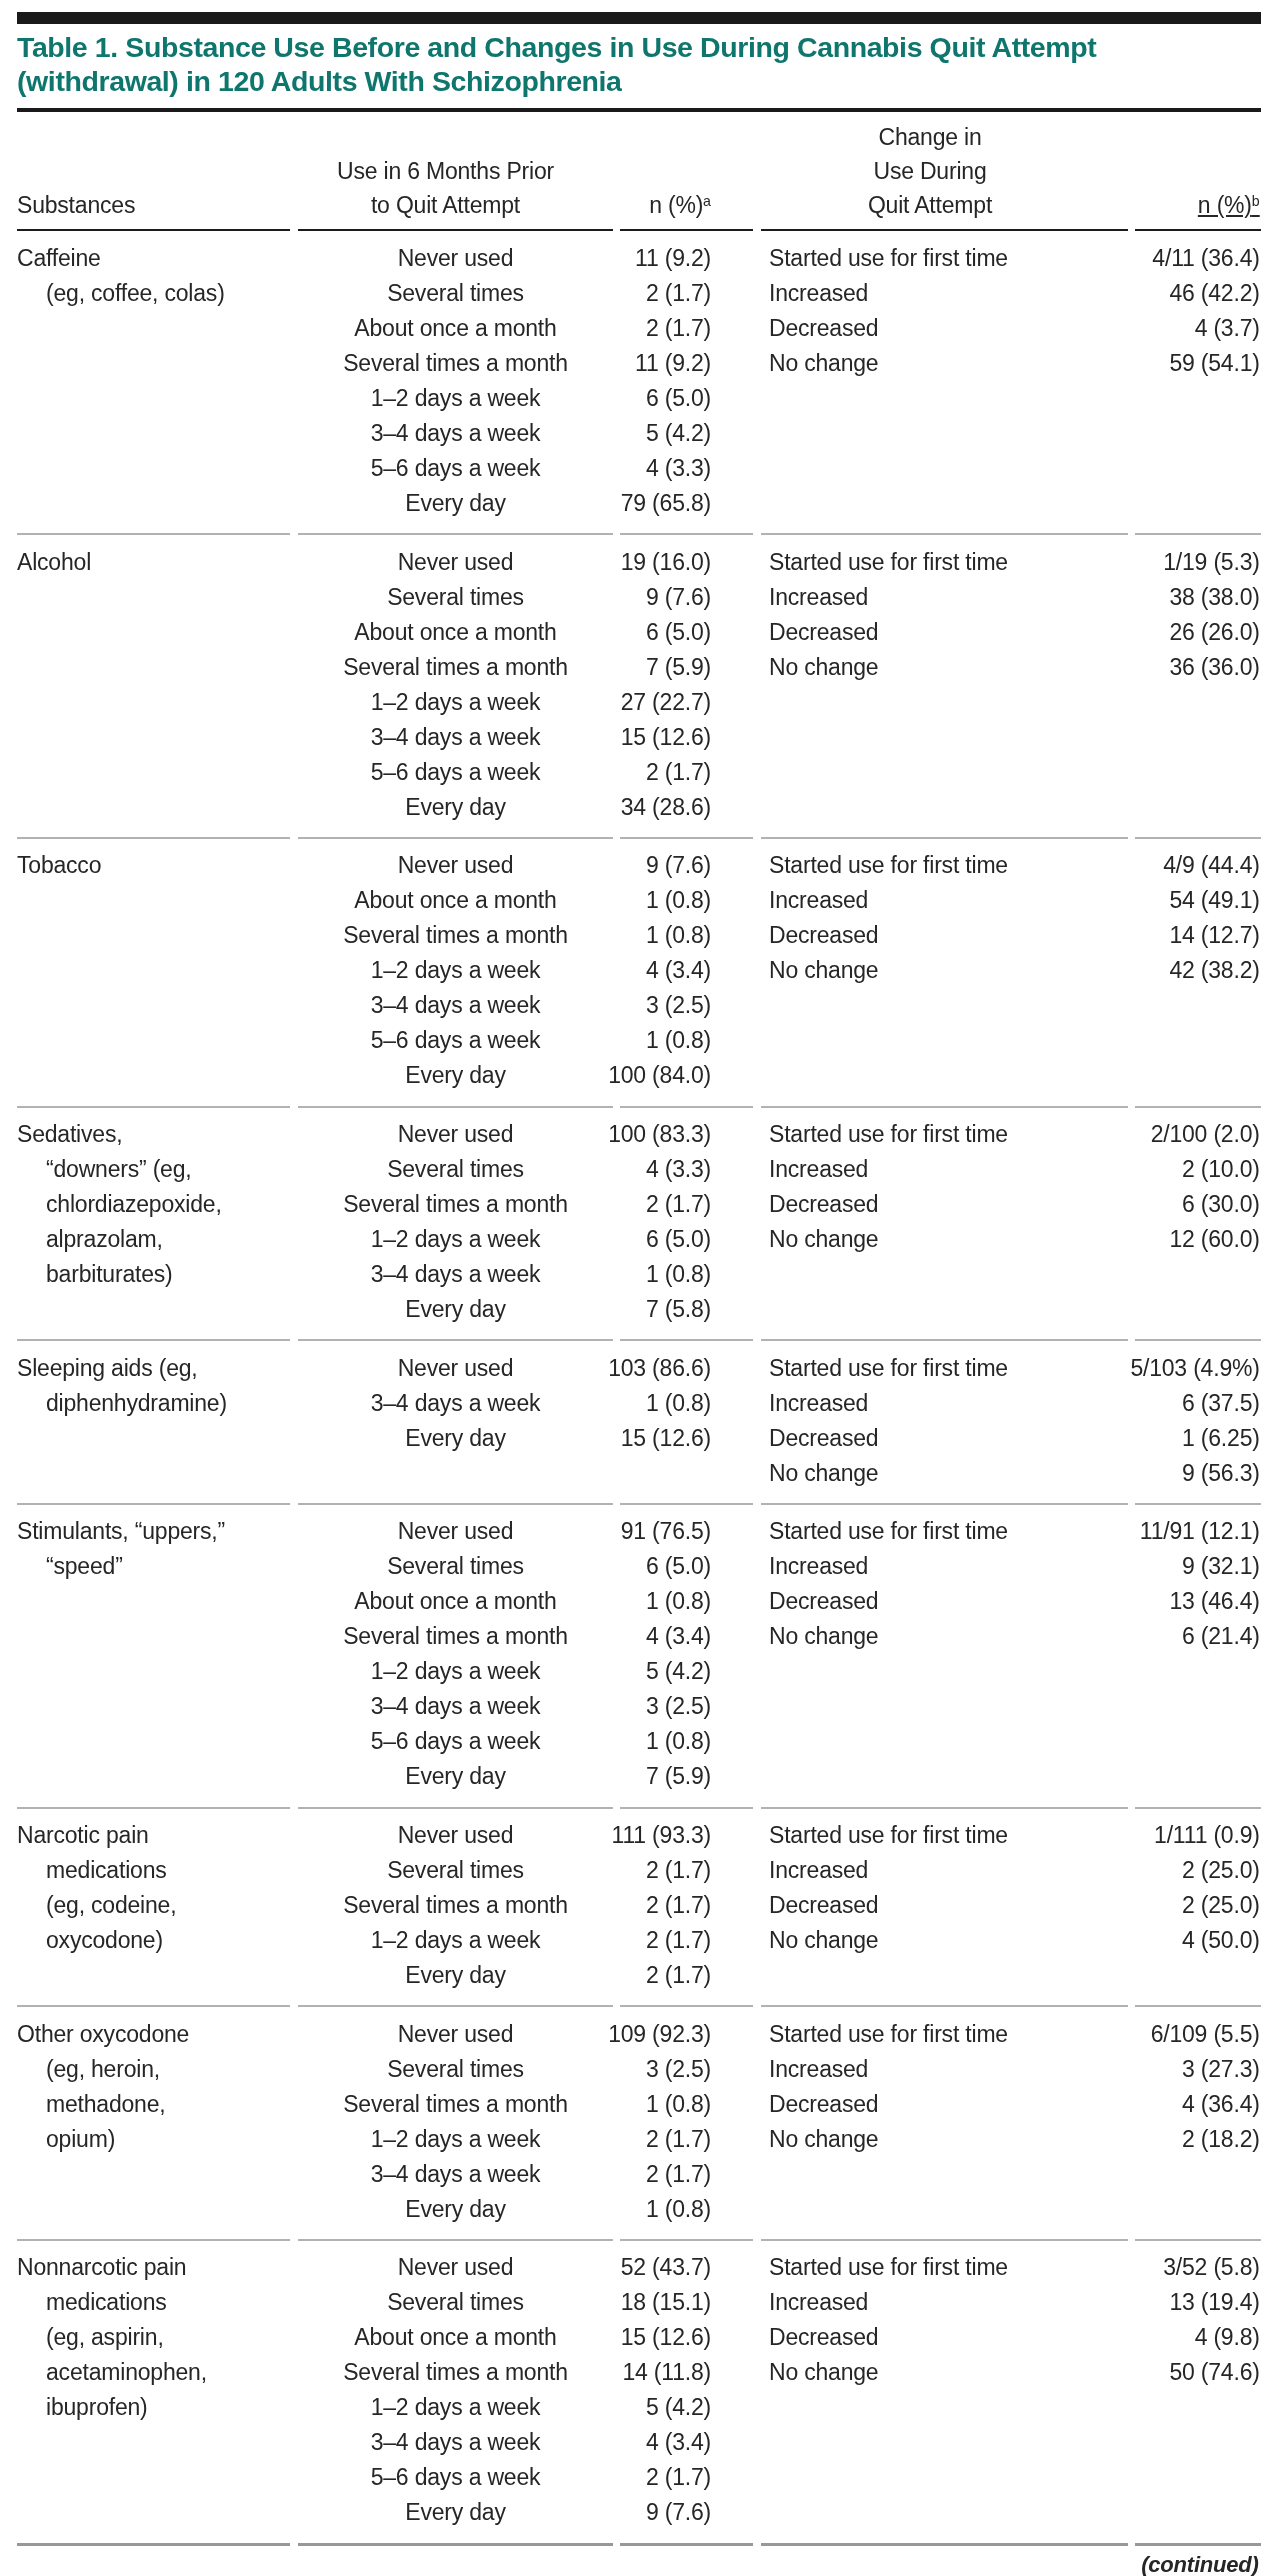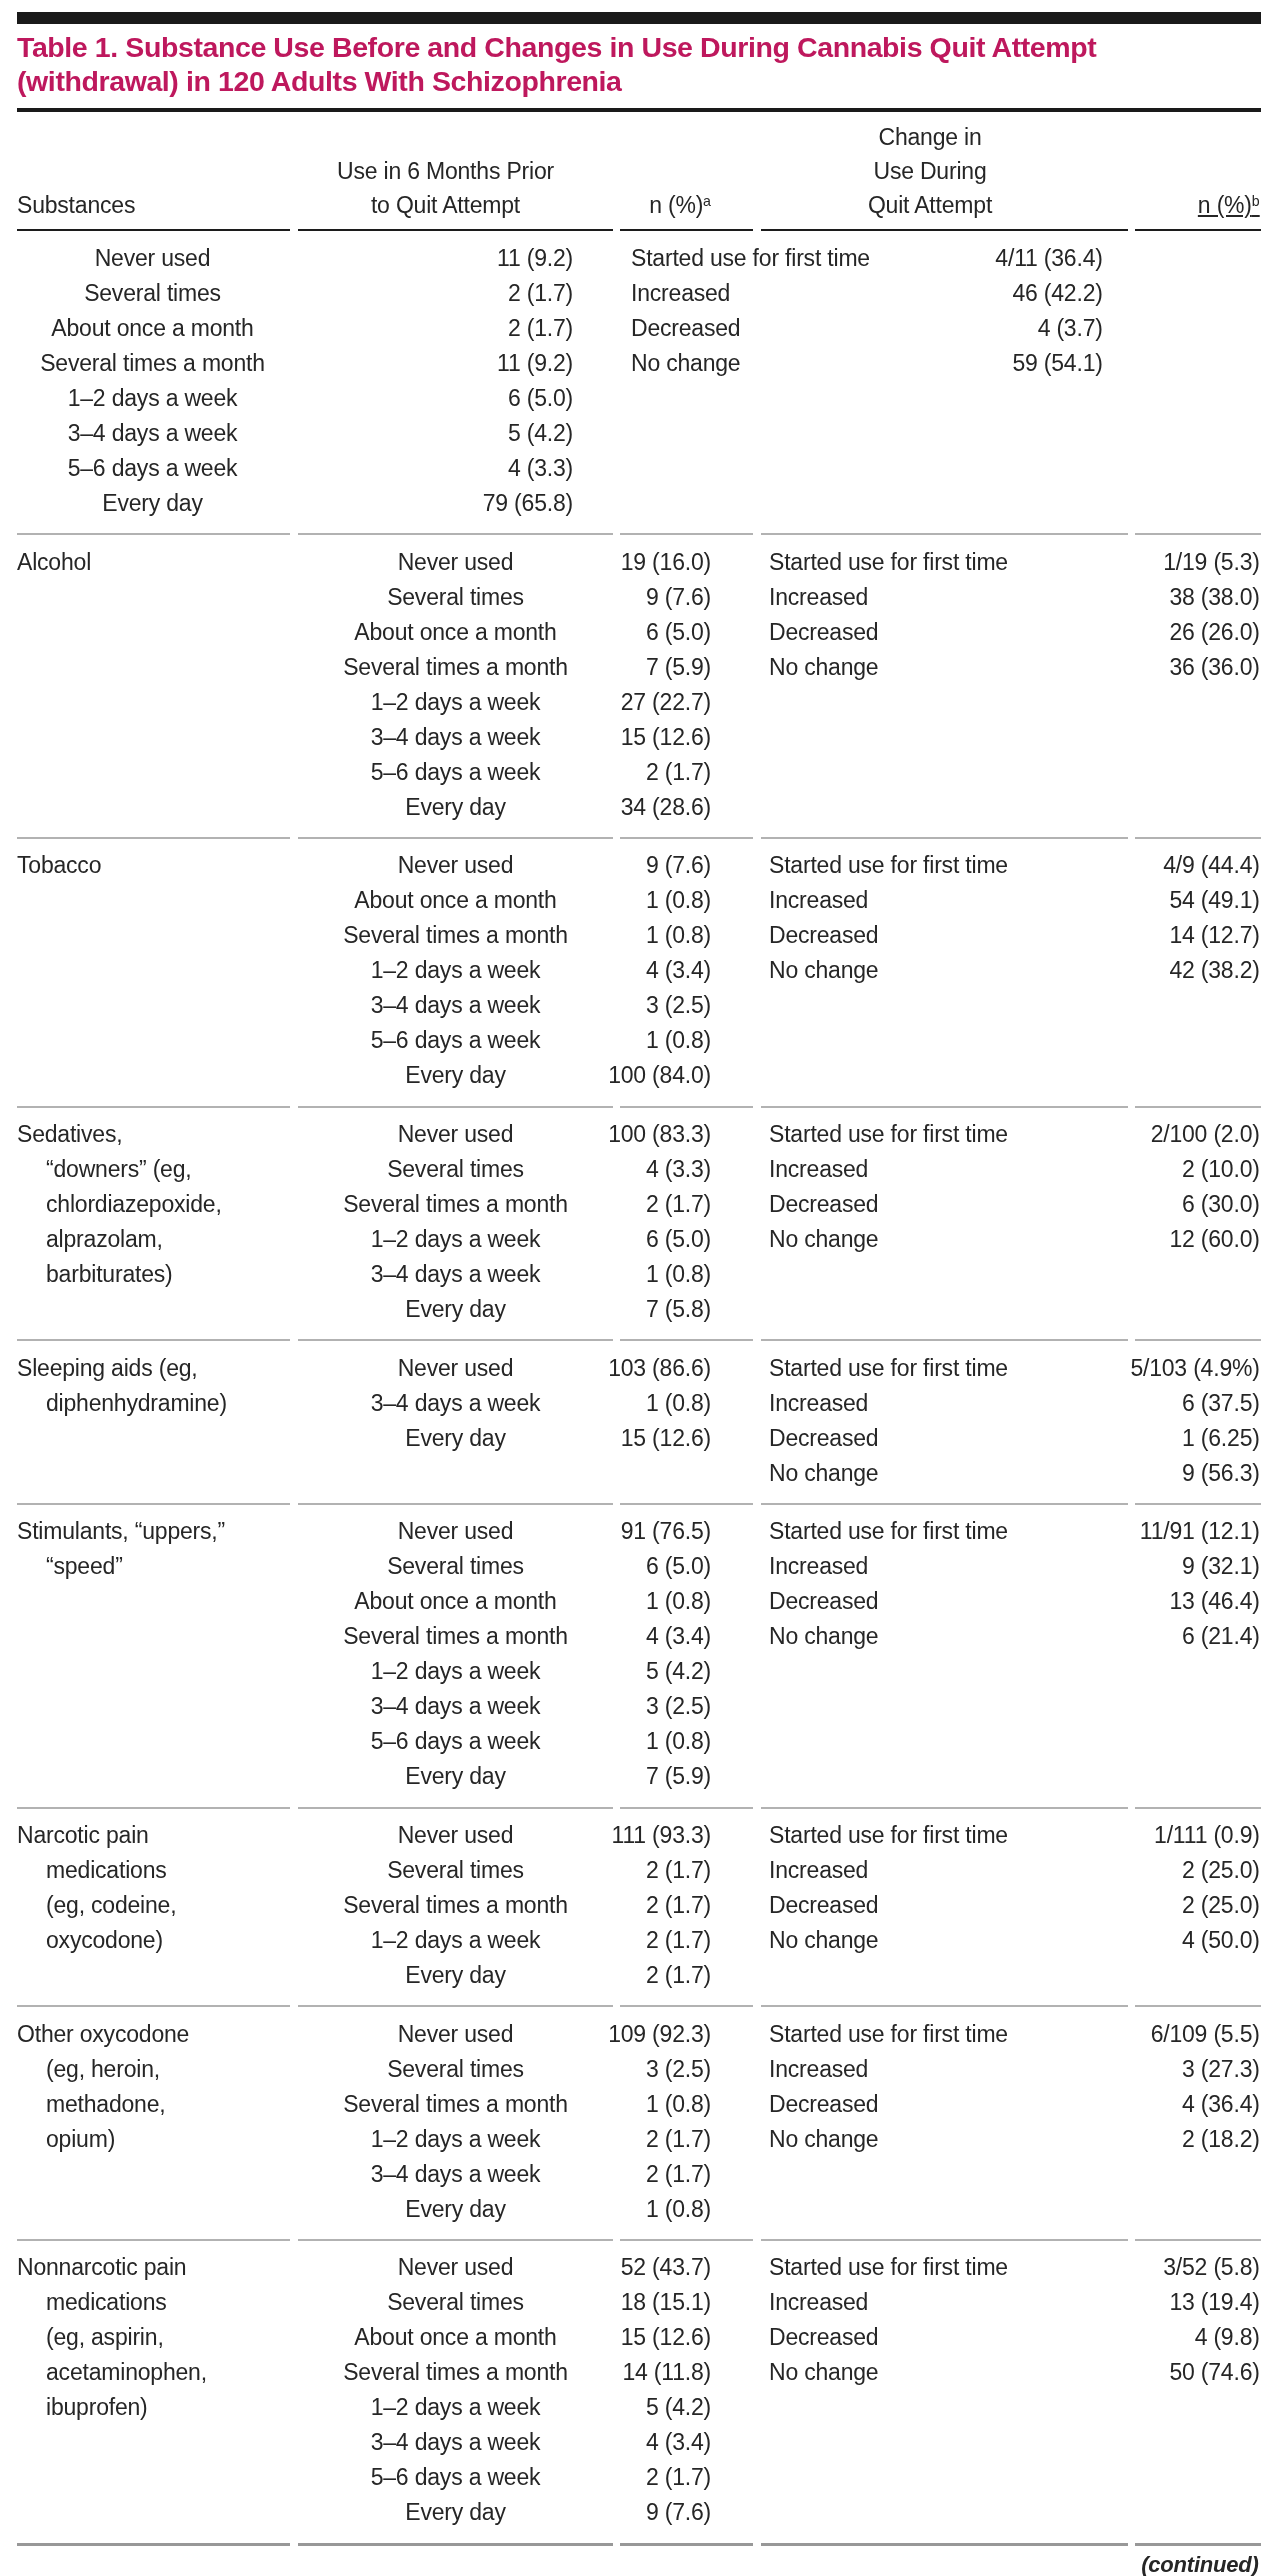--- a/index.html
+++ b/index.html
@@ -2,21 +2,21 @@
 <html style="font-size:15px"><head>
 <meta charset="utf-8">
 <style>
   html,body{margin:0;padding:0;background:#ffffff;}
   .page{
     position:relative;width:1272px;height:2576px;background:#fff;
     color:#262626;font-family:"Liberation Sans",sans-serif;
     overflow:hidden;box-sizing:border-box;letter-spacing:-0.2px;
   }
   .topbar{height:11.4px;background:#1a1a1a;margin:12.3px 11.4px 0 17px;}
-  .title{margin:6.6px 11.4px 9.5px 17px;font-size:28.5px;line-height:34px;font-weight:700;letter-spacing:-0.4px;color:#be185d;}
+  .title{margin:6.6px 11.4px 9.5px 17px;font-size:28.5px;line-height:34px;font-weight:700;letter-spacing:-0.4px;color:#0f766e;}
   .title-rule{height:4.7px;background:#1a1a1a;margin:0 11.4px 0 17px;}
 
   .grid5{display:grid;grid-template-columns:285px 321px 138px 372px 157px;}
   .hdr{align-items:end;padding:7.6px 0 6.6px;font-size:23px;line-height:34px;}
   .hc.c1{padding-left:17px;}
   .hc.c2{text-align:center;}
   .hc.c3{text-align:right;padding-right:33px;margin-top:44px;}
   .hc.c4{text-align:center;}
   .hc.c5{text-align:right;padding-right:13.3px;text-decoration:underline;}
   sup{font-size:14.2px;vertical-align:6.6px;letter-spacing:0;}
@@ -68,20 +68,24 @@
   <div class="rule dark">
       <i></i>
       <i></i>
       <i></i>
       <i></i>
       <i></i>
     </div>
 
   <div>
       <div class="grid5 section">
+        <div class="col c1">
+          <div class="row">Caffeine</div>
+          <div class="row indent">(eg, coffee, colas)</div>
+        </div>
         <div class="col c2">
           <div class="row">Never used</div>
           <div class="row">Several times</div>
           <div class="row">About once a month</div>
           <div class="row">Several times a month</div>
           <div class="row">1–2 days a week</div>
           <div class="row">3–4 days a week</div>
           <div class="row">5–6 days a week</div>
           <div class="row">Every day</div>
         </div>

